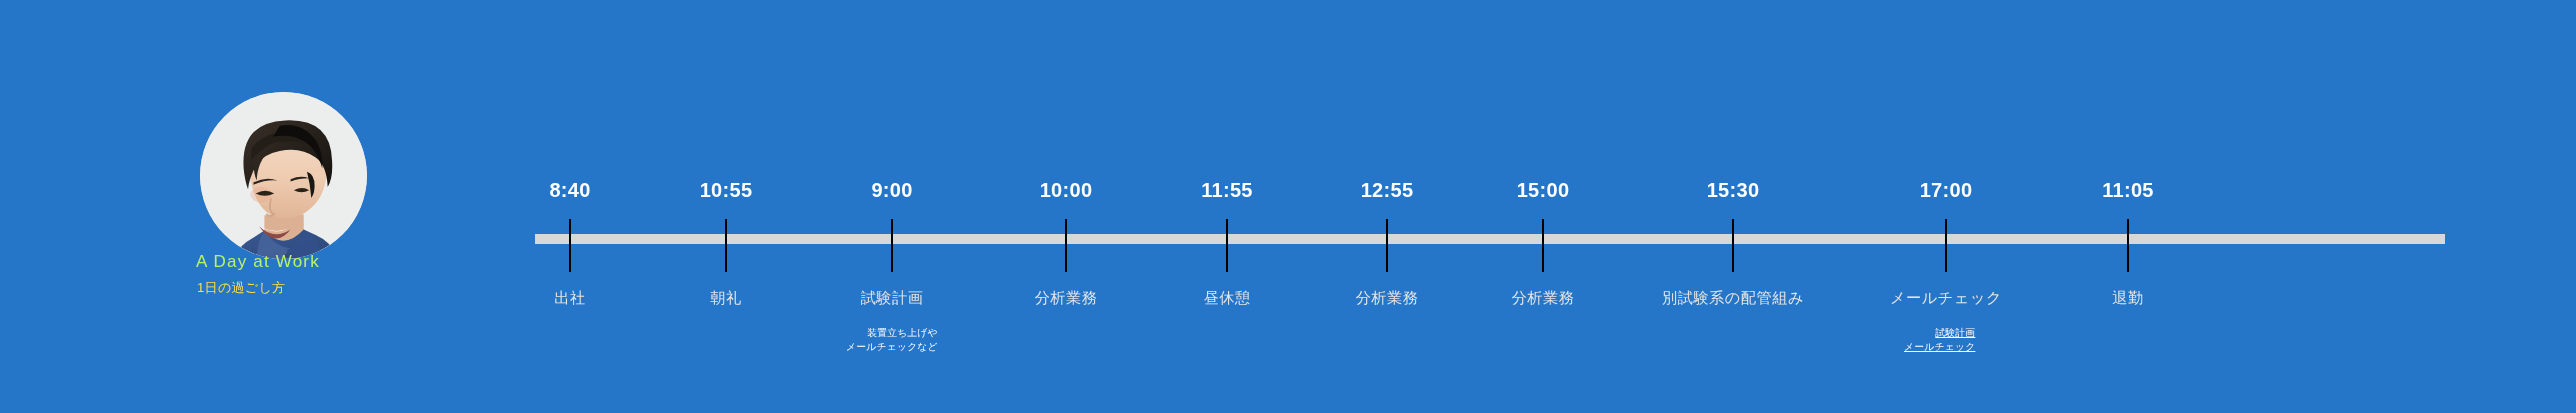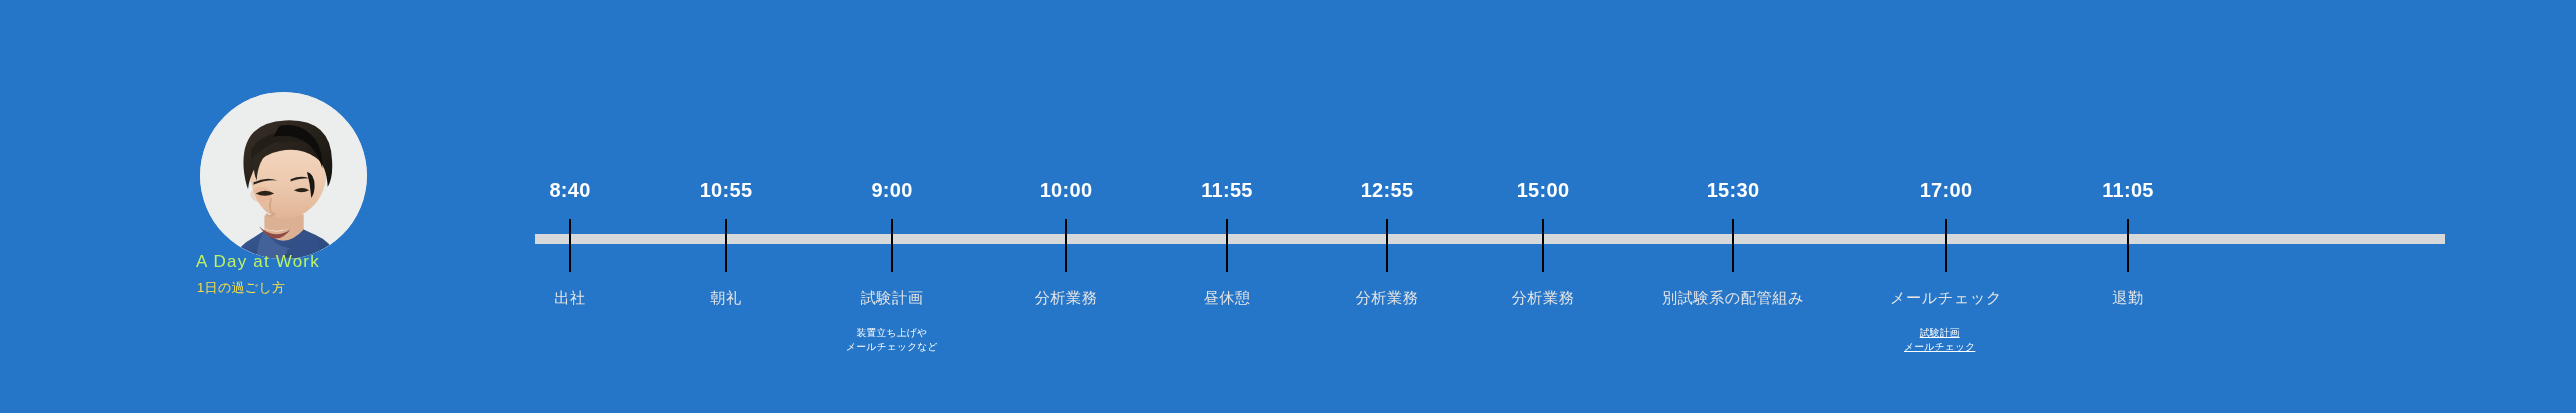--- a/index.html
+++ b/index.html
@@ -135,21 +135,21 @@
   .tl-sub {
     position: absolute;
     top: 282px;
     left: 50%;
     font-size: 9.8px;
     line-height: 14px;
     font-weight: 400;
     letter-spacing: 0.2px;
     color: #ffffff;
     white-space: nowrap;
-    text-align: center;
+    text-align: right;
   }
   .tl-sub .tl-sub-line {
     display: block;
   }
   .tl-sub.offset-a { margin-left: -46px; }
   .tl-sub.offset-b { margin-left: -42px; text-decoration: underline; }
 </style>
 </head>
 <body>
 

